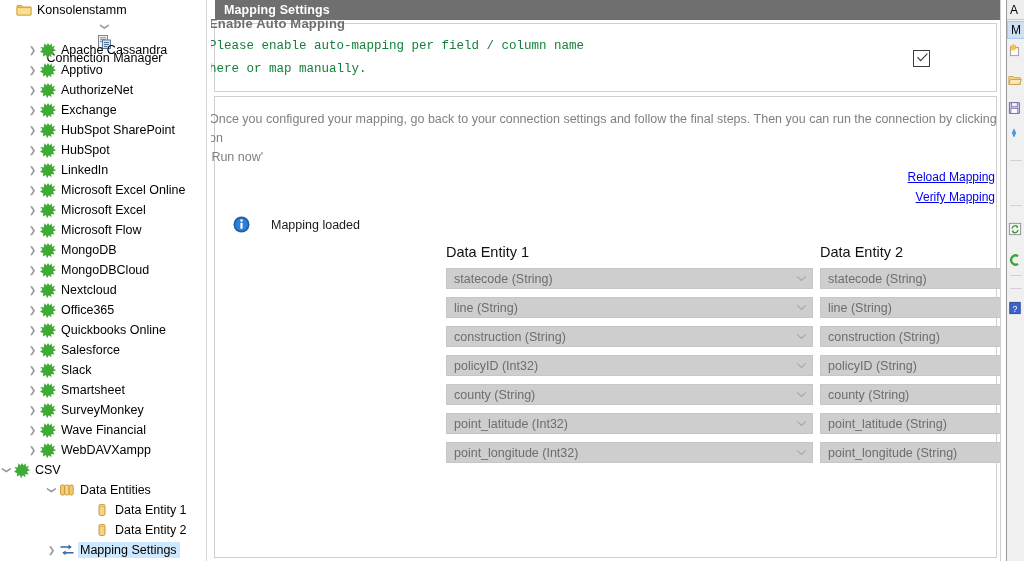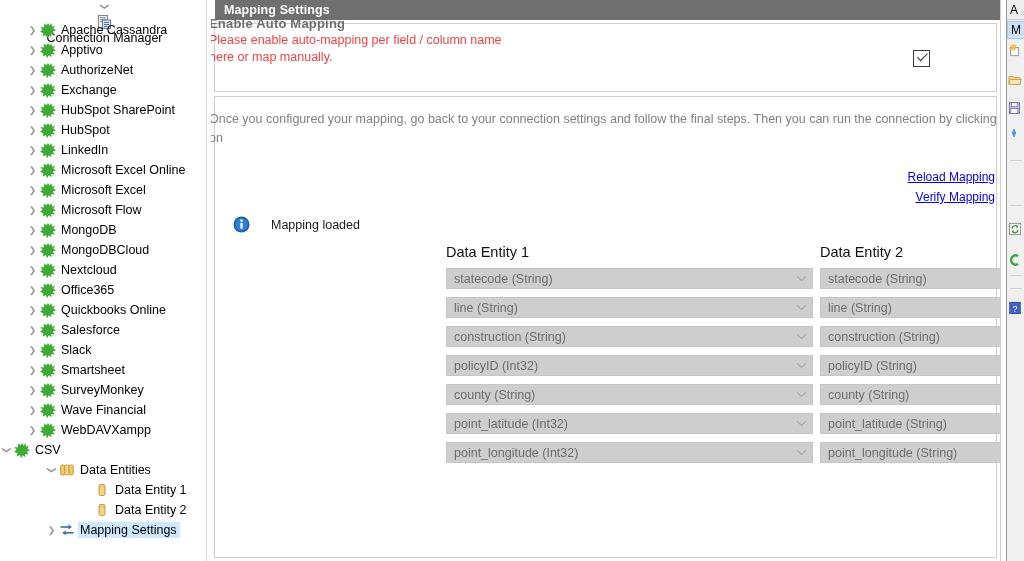--- a/index.html
+++ b/index.html
@@ -111,23 +111,24 @@
   }
   .auto-title {
     font-size: 13px;
     font-weight: bold;
     color: #6e6e6e;
     line-height: 15px;
     letter-spacing: 0.2px;
   }
   .auto-sub {
     font-size: 12.5px;
-    color: #ef4444;
+    color: #15803d;
     line-height: 16px;
-    margin-top: 1px;
+    margin-top: 7px;
+    font-family: Liberation Mono, monospace;
   }
   #auto-checkbox {
     position: absolute;
     left: 702px; top: 50px;
     width: 17px; height: 17px;
     border: 1px solid #3d3d3d;
     background: #ffffff;
     box-sizing: border-box;
   }
   #auto-checkbox .chk {
@@ -279,20 +280,30 @@
     background: #d2d2d2;
   }
 </style>
 </head>
 <body>
 
 <div id="app">
 
   <div id="sidebar">
     <div id="tree-container">
+        <div class="tree-row" style="padding-left: 2px;">
+          <span class="expander empty"></span>
+          <span class="tree-icon">
+            <svg viewBox="0 0 16 16" width="16" height="16">
+              <path d="M1 3.5h5l1.2 1.4H15V13H1z" fill="#f0c060" stroke="#c89a32" stroke-width=".8"></path>
+              <path d="M1 5.6h14V13H1z" fill="#fbdd92" stroke="#c89a32" stroke-width=".7"></path>
+            </svg>
+          </span>
+          <span class="tree-label">Konsolenstamm</span>
+        </div>
         <div class="tree-row" style="padding-left: 10px; flex-direction: column;">
           <span class="expander" style="transform: rotate(90deg);">❯</span>
           <span class="tree-icon">
             <svg viewBox="0 0 16 16" width="16" height="16">
               <rect x="2.5" y="1.5" width="9" height="12.5" fill="#f2f2f2" stroke="#6f7a86" stroke-width=".9"></rect>
               <rect x="4" y="3.3" width="6" height="1" fill="#7d8a96"></rect>
               <rect x="4" y="5.2" width="6" height="1" fill="#7d8a96"></rect>
               <rect x="4" y="7.1" width="6" height="1" fill="#7d8a96"></rect>
               <rect x="6.5" y="6" width="8" height="8.5" fill="#d9e4ef" stroke="#4f6f94" stroke-width=".9"></rect>
               <rect x="8" y="8" width="5" height="1" fill="#4f6f94"></rect>
@@ -567,20 +578,21 @@
     <div id="auto-checkbox">
       <svg class="chk" viewBox="0 0 11 9">
         <polyline points="0.5,4.2 3.6,7.6 10.4,0.6" fill="none" stroke="#3a3a3a" stroke-width="1.1"></polyline>
       </svg>
     </div>
 
     <div id="group-run"></div>
 
     <div id="run-text">
       <div class="l1">Once you configured your mapping, go back to your connection settings and follow the final steps. Then you can run the connection by clicking on</div>
+      <div class="l2">'Run now'</div>
     </div>
 
     <div class="maplink" id="link-reload">Reload Mapping</div>
     <div class="maplink" id="link-verify">Verify Mapping</div>
 
     <div id="info-row">
       <svg id="info-icon" viewBox="0 0 17 17">
         <circle cx="8.5" cy="8.5" r="8" fill="#1c5fa8"></circle>
         <circle cx="8.5" cy="8.5" r="6.3" fill="#2f80d4"></circle>
         <circle cx="8.5" cy="4.5" r="1.25" fill="#ffffff"></circle>

